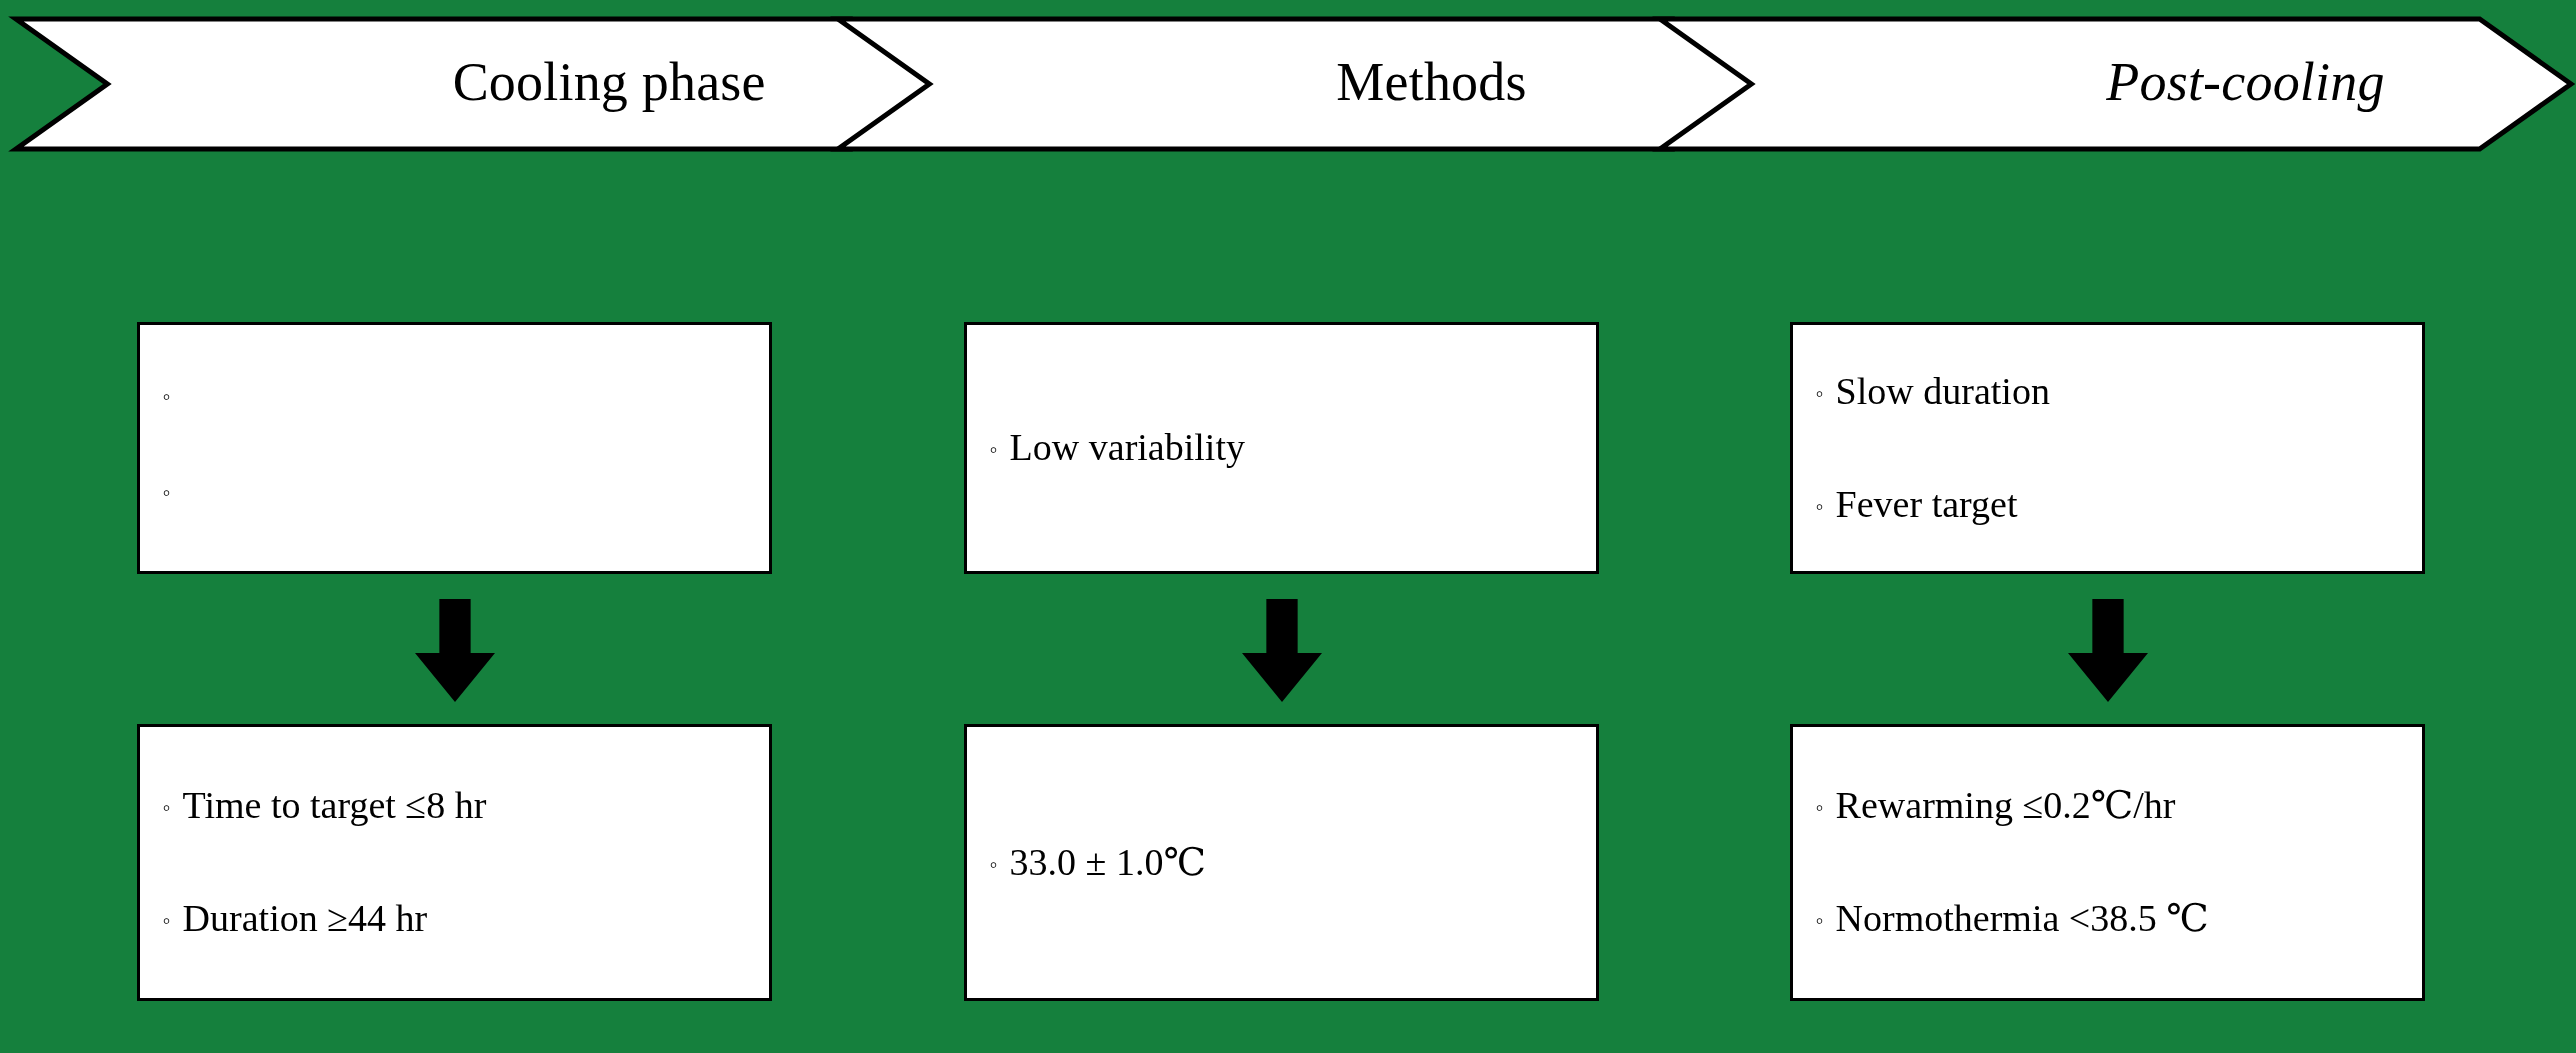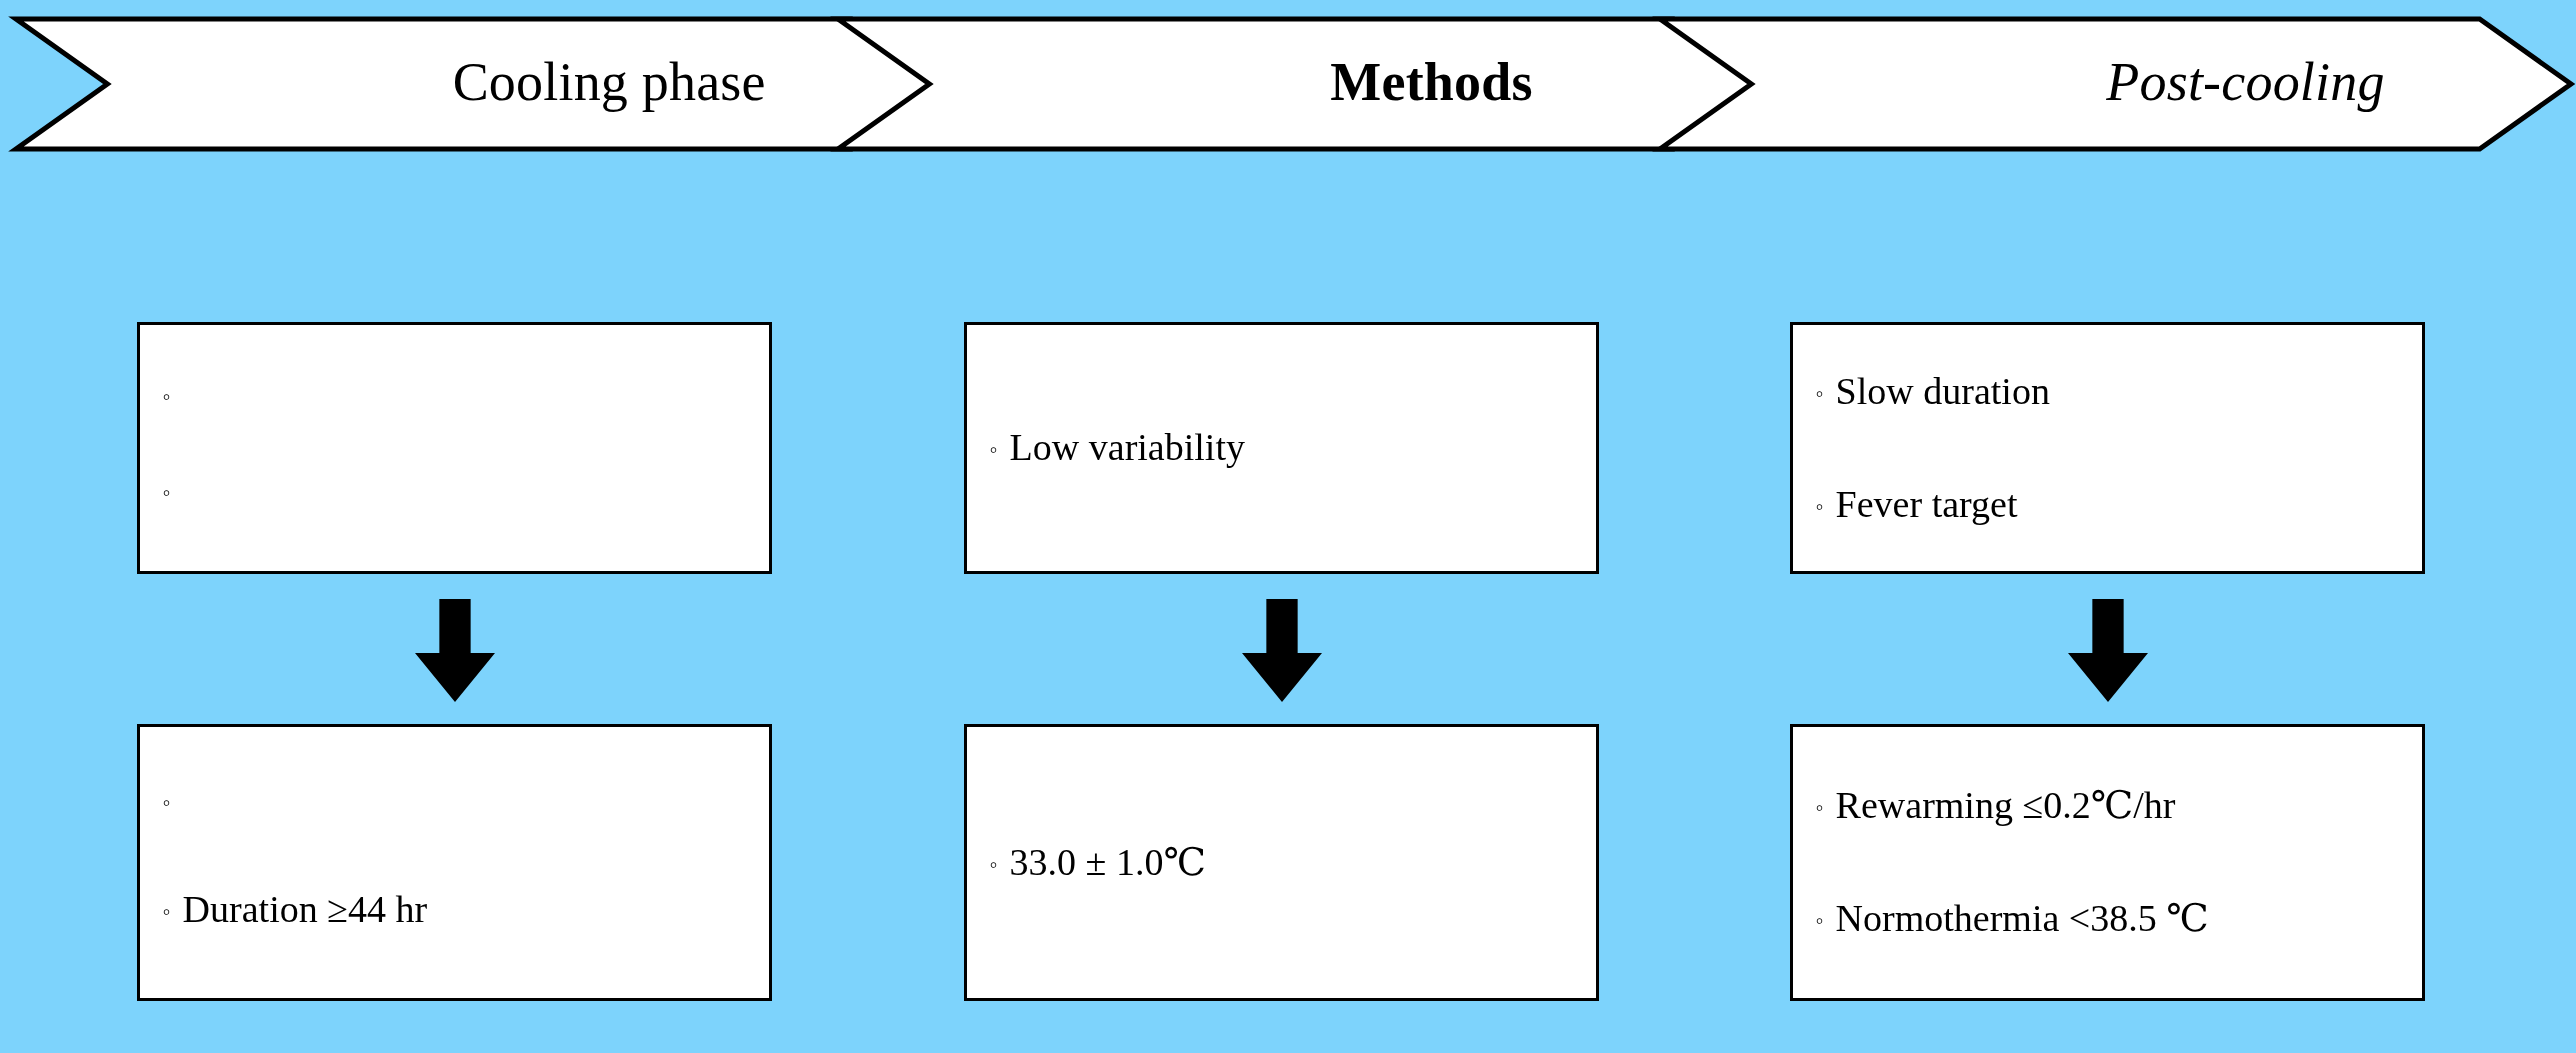--- a/index.html
+++ b/index.html
@@ -9,21 +9,21 @@
     background: #ffffff;
   }
   body {
     font-family: "Liberation Serif", "DejaVu Serif", serif;
     color: #000000;
   }
   #canvas {
     position: relative;
     width: 2576px;
     height: 1054px;
-    background: #7dd3fc;
+    background: #15803d;
     overflow: hidden;
   }
 
   
   .chevron-row {
     position: absolute;
     left: 0;
     top: 0;
     width: 2576px;
     height: 296px;
@@ -51,21 +51,21 @@
     font-size: 54px;
     line-height: 1;
     letter-spacing: 0.2px;
     white-space: nowrap;
     pointer-events: none;
   }
   .chevron-label span { transform: translateY(-1.7px); }
 
   
   #chev-0 { left: 15.7px;   width: 927px; }
-  #chev-1 { left: 838px;  width: 927px; font-weight: bold; }
+  #chev-1 { left: 838px;  width: 927px; }
   #chev-2 { left: 1660px; width: 911px; font-style: italic; }
 
   #chev-0 .chevron-label { padding-right: 70px; padding-left: 130px; }
   #chev-1 .chevron-label { padding-right: 70px; padding-left: 130px; }
   #chev-2 .chevron-label { padding-right: 78px; padding-left: 130px; }
 
   
   .col {
     position: absolute;
     top: 0;
@@ -178,20 +178,21 @@
     <div class="arrow">
       <svg viewBox="0 0 92 118" preserveAspectRatio="none">
         <polygon points="28,0 64,0 64,62 92,62 46,118 0,62 28,62" fill="#000000"></polygon>
       </svg>
     </div>
 
     <div class="box box-bottom">
       <div class="bullets two">
         <div class="bullet">
           <span class="bullet-marker">◦</span>
+          <span>Time to target ≤8 hr</span>
         </div>
         <div class="bullet">
           <span class="bullet-marker">◦</span>
           <span>Duration ≥44 hr</span>
         </div>
       </div>
     </div>
 
   </div>
 

